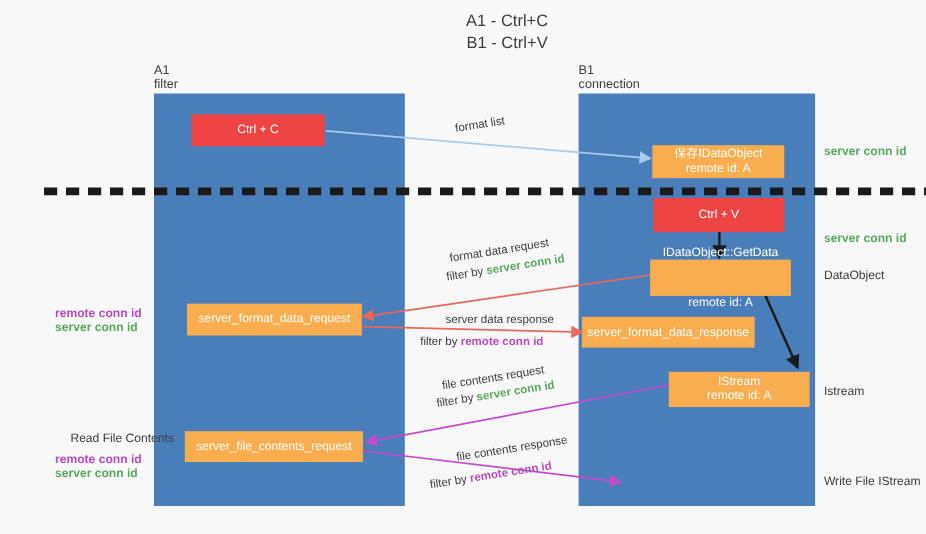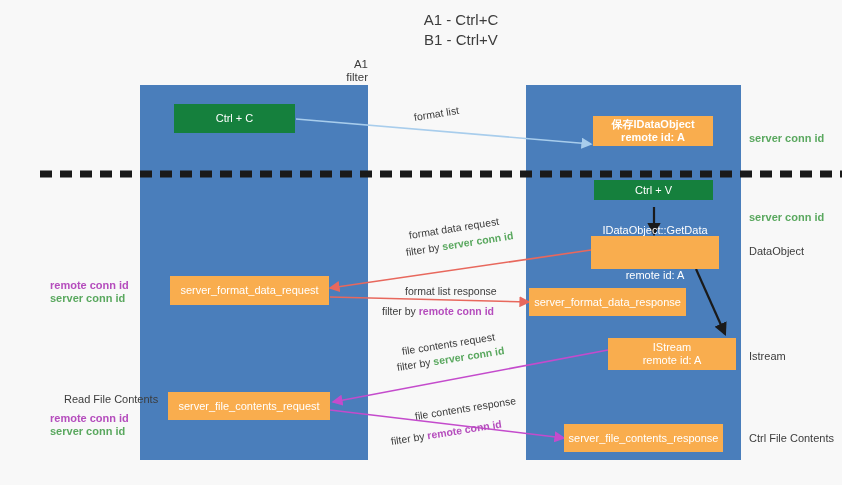--- a/index.html
+++ b/index.html
@@ -23,21 +23,21 @@
     text-align: center;
     font-size: 15px;
     line-height: 20px;
     color: #3c3c3c;
     white-space: pre;
   }
 
   
   .lane-head {
     position: absolute;
-    text-align: right;
+    text-align: left;
     font-size: 11.5px;
     line-height: 13px;
     color: #3c3c3c;
   }
   .lane-head .l1 { display: block; }
   .lane-head .l2 { display: block; }
 
   
   .lane {
     position: absolute;
@@ -53,21 +53,21 @@
     align-items: center;
     justify-content: center;
     text-align: center;
     color: #ffffff;
     font-size: 11px;
     line-height: 13px;
     box-sizing: border-box;
     padding: 2px 4px;
   }
   .node.orange { background: #f9ad4e; }
-  .node.green  { background: #15803d; }
+  .node.green  { background: #ef4444; }
   .node .two-line { display: block; }
 
   
   .anno {
     position: absolute;
     font-size: 11px;
     line-height: 13px;
     white-space: nowrap;
   }
   .anno.plain  { color: #3c3c3c; text-align: right; }
@@ -98,20 +98,24 @@
 
 <div class="stage">
 
   <div class="title">A1 - Ctrl+C
 B1 - Ctrl+V</div>
 
   <div class="lane-head" style="left:100px; top:58px; width:228px;">
     <span class="l1">A1</span>
     <span class="l2">filter</span>
   </div>
+  <div class="lane-head" style="left:486px; top:58px; width:215px;">
+    <span class="l1">B1</span>
+    <span class="l2">connection</span>
+  </div>
 
   <div class="lane" id="lane-a1"></div>
   <div class="lane" id="lane-b1"></div>
 
   <svg class="overlay" viewBox="0 0 842 485" xmlns="http://www.w3.org/2000/svg">
     <defs>
       <marker id="ah-blue" markerWidth="7" markerHeight="7" refX="6" refY="3.5" orient="auto">
         <path d="M0,0 L7,3.5 L0,7 z" fill="#a8cdec"></path>
       </marker>
       <marker id="ah-red" markerWidth="7" markerHeight="7" refX="6" refY="3.5" orient="auto">
@@ -147,60 +151,57 @@
   </div>
 
   <div class="node orange" style="left:128px; top:392px; width:162px; height:28px;">
     <span>server_file_contents_request</span>
   </div>
 
   <div class="node orange" style="left:130px; top:276px; width:159px; height:29px;">
     <span>server_format_data_request</span>
   </div>
 
-  <div class="node orange" style="left:553px; top:116px; width:120px; height:30px; flex-direction:column;font-weight:bold;">
+  <div class="node orange" style="left:553px; top:132px; width:120px; height:30px; flex-direction:column;">
     <span class="two-line">保存IDataObject</span>
     <span class="two-line">remote id: A</span>
   </div>
 
-  <div class="node green" style="left:554px; top:180px; width:119px; height:20px;">
+  <div class="node green" style="left:554px; top:180px; width:119px; height:31px;">
     <span>Ctrl + V</span>
   </div>
 
   <div class="node orange" style="left:551px; top:236px; width:128px; height:33px; flex-direction:column;gap:32px;">
     <span class="two-line">IDataObject::GetData</span>
     <span class="two-line">remote id: A</span>
   </div>
 
   <div class="node orange" style="left:489px; top:288px; width:157px; height:28px;">
     <span>server_format_data_response</span>
   </div>
 
   <div class="node orange" style="left:568px; top:338px; width:128px; height:32px; flex-direction:column;">
     <span class="two-line">IStream</span>
     <span class="two-line">remote id: A</span>
   </div>
 
-  <div class="node orange" style="left:524px; top:424px; width:159px; height:28px;">
-    <span>server_file_contents_response</span>
-  </div>
 
   <div class="edge-label rot-up" style="left:374px; top:111px;">
     <span>format list</span>
   </div>
 
   <div class="edge-label rot-up" style="left:369px; top:229px;">
     <span>format data request</span>
   </div>
   <div class="edge-label rot-up" style="left:366px; top:246px;">
     <span>filter by </span><span class="hl-green">server conn id</span>
   </div>
 
   <div class="edge-label" style="left:365px; top:285px;">
-    <span>format list response</span>
+    <span>server data response</span>
   </div>
   <div class="edge-label" style="left:342px; top:305px;">
     <span>filter by </span><span class="hl-purple">remote conn id</span>
   </div>
 
   <div class="edge-label rot-up" style="left:362px; top:345px;">
     <span>file contents request</span>
   </div>
   <div class="edge-label rot-up" style="left:357px; top:361px;">
     <span>filter by </span><span class="hl-green">server conn id</span>
@@ -219,21 +220,21 @@
   <div class="anno green" style="left:709px; top:211px;">
     <span>server conn id</span>
   </div>
   <div class="anno plain" style="left:709px; top:245px;">
     <span>DataObject</span>
   </div>
   <div class="anno plain" style="left:709px; top:350px;">
     <span>Istream</span>
   </div>
   <div class="anno plain" style="left:709px; top:432px;">
-    <span>Ctrl File Contents</span>
+    <span>Write File IStream</span>
   </div>
 
   <div class="anno purple" style="left:10px; top:279px;">
     <span>remote conn id</span>
   </div>
   <div class="anno green" style="left:10px; top:292px;">
     <span>server conn id</span>
   </div>
 
   <div class="anno plain" style="left:24px; top:393px;">

